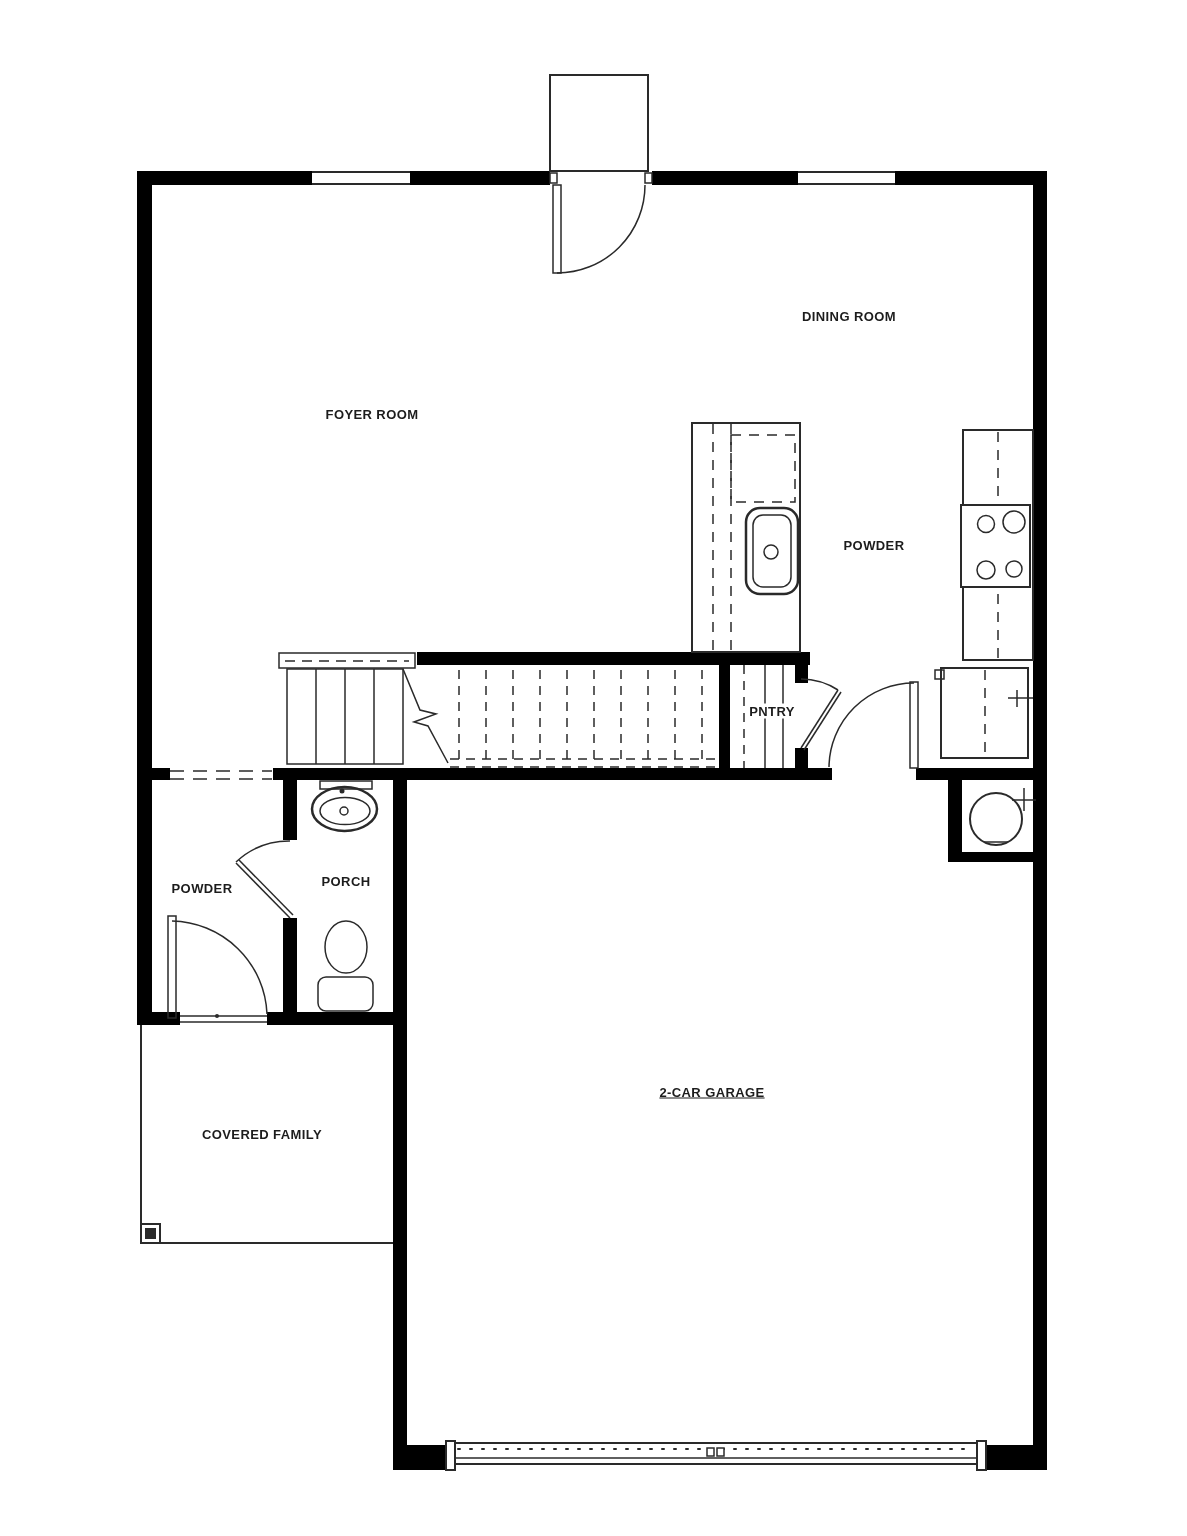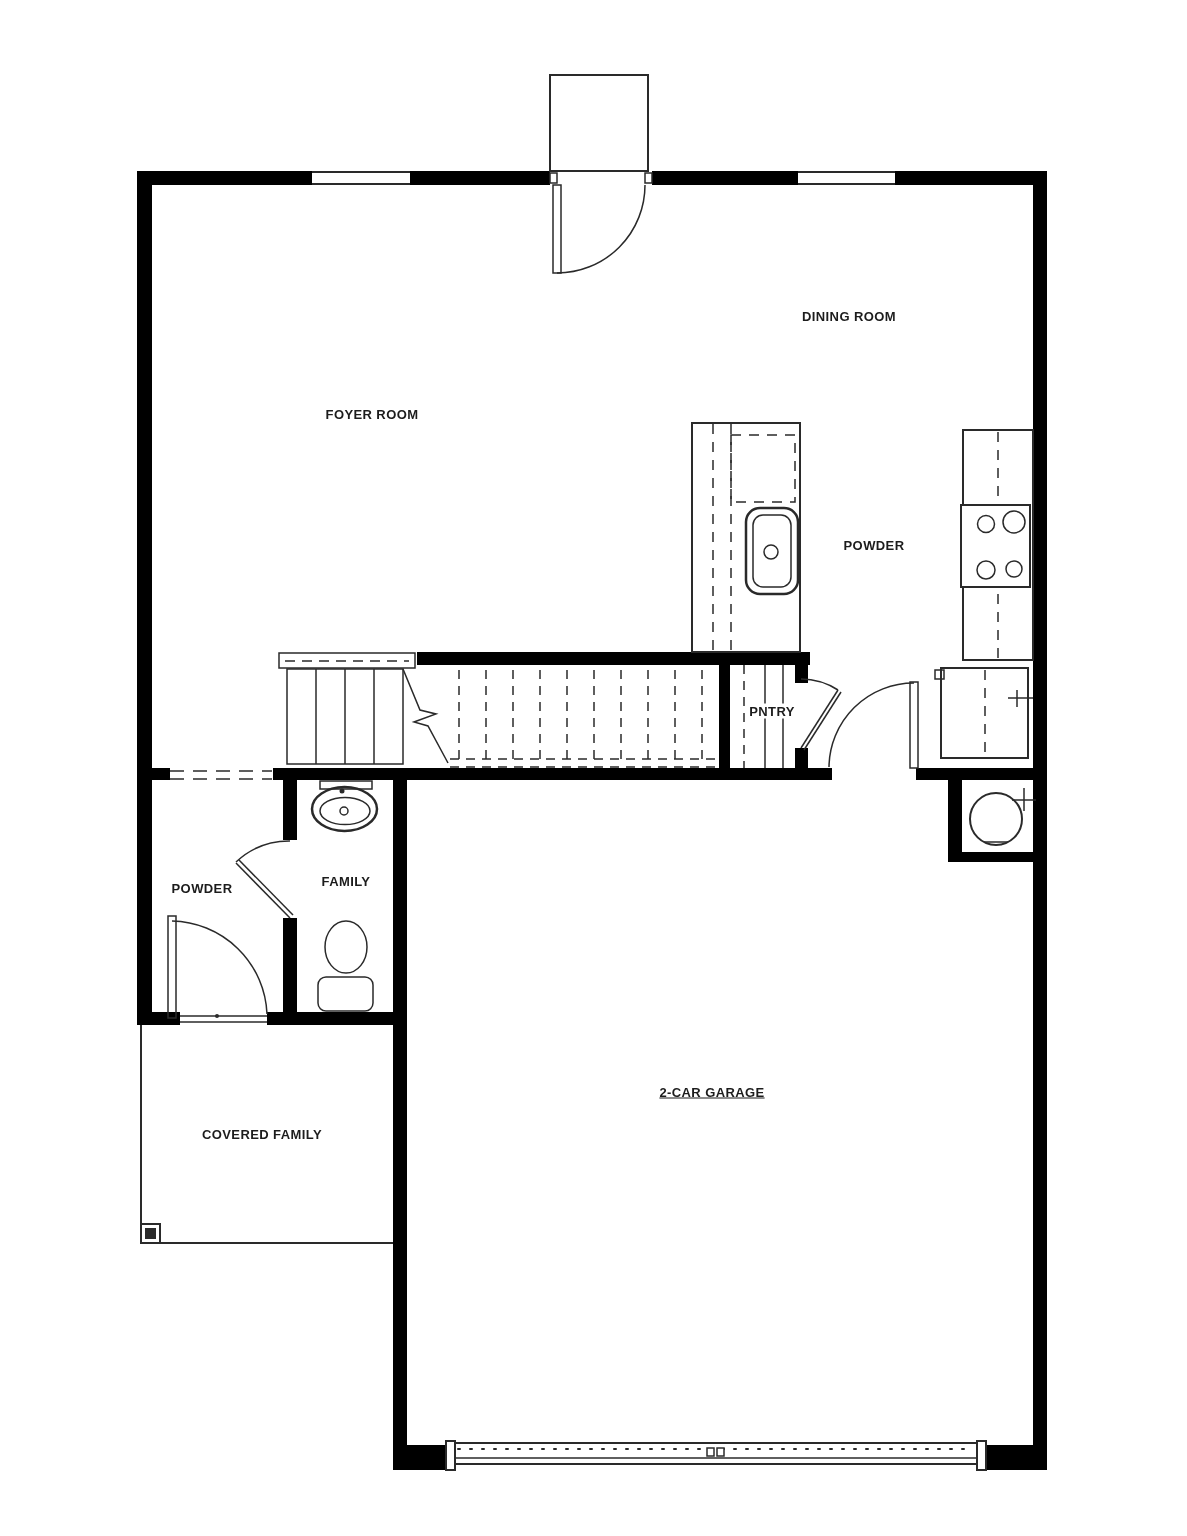--- a/index.html
+++ b/index.html
@@ -217,17 +217,17 @@
       <rect class="sf" x="446" y="1441" width="9" height="29"></rect>
       <rect class="sf" x="977" y="1441" width="9" height="29"></rect>
     </g>
   </svg>
 
   <div class="room-label" id="lbl-family">FOYER ROOM</div>
   <div class="room-label" id="lbl-dining">DINING ROOM</div>
   <div class="room-label" id="lbl-kitchen">POWDER</div>
   <div class="room-label" id="lbl-pntry">PNTRY</div>
   <div class="room-label" id="lbl-foyer">POWDER</div>
-  <div class="room-label" id="lbl-powder">FAMILY</div>
+  <div class="room-label" id="lbl-powder">PORCH</div>
   <div class="room-label" id="lbl-porch">COVERED FAMILY</div>
   <div class="room-label" id="lbl-garage">2-CAR GARAGE</div>
 
 </div>
 
 </body></html>

